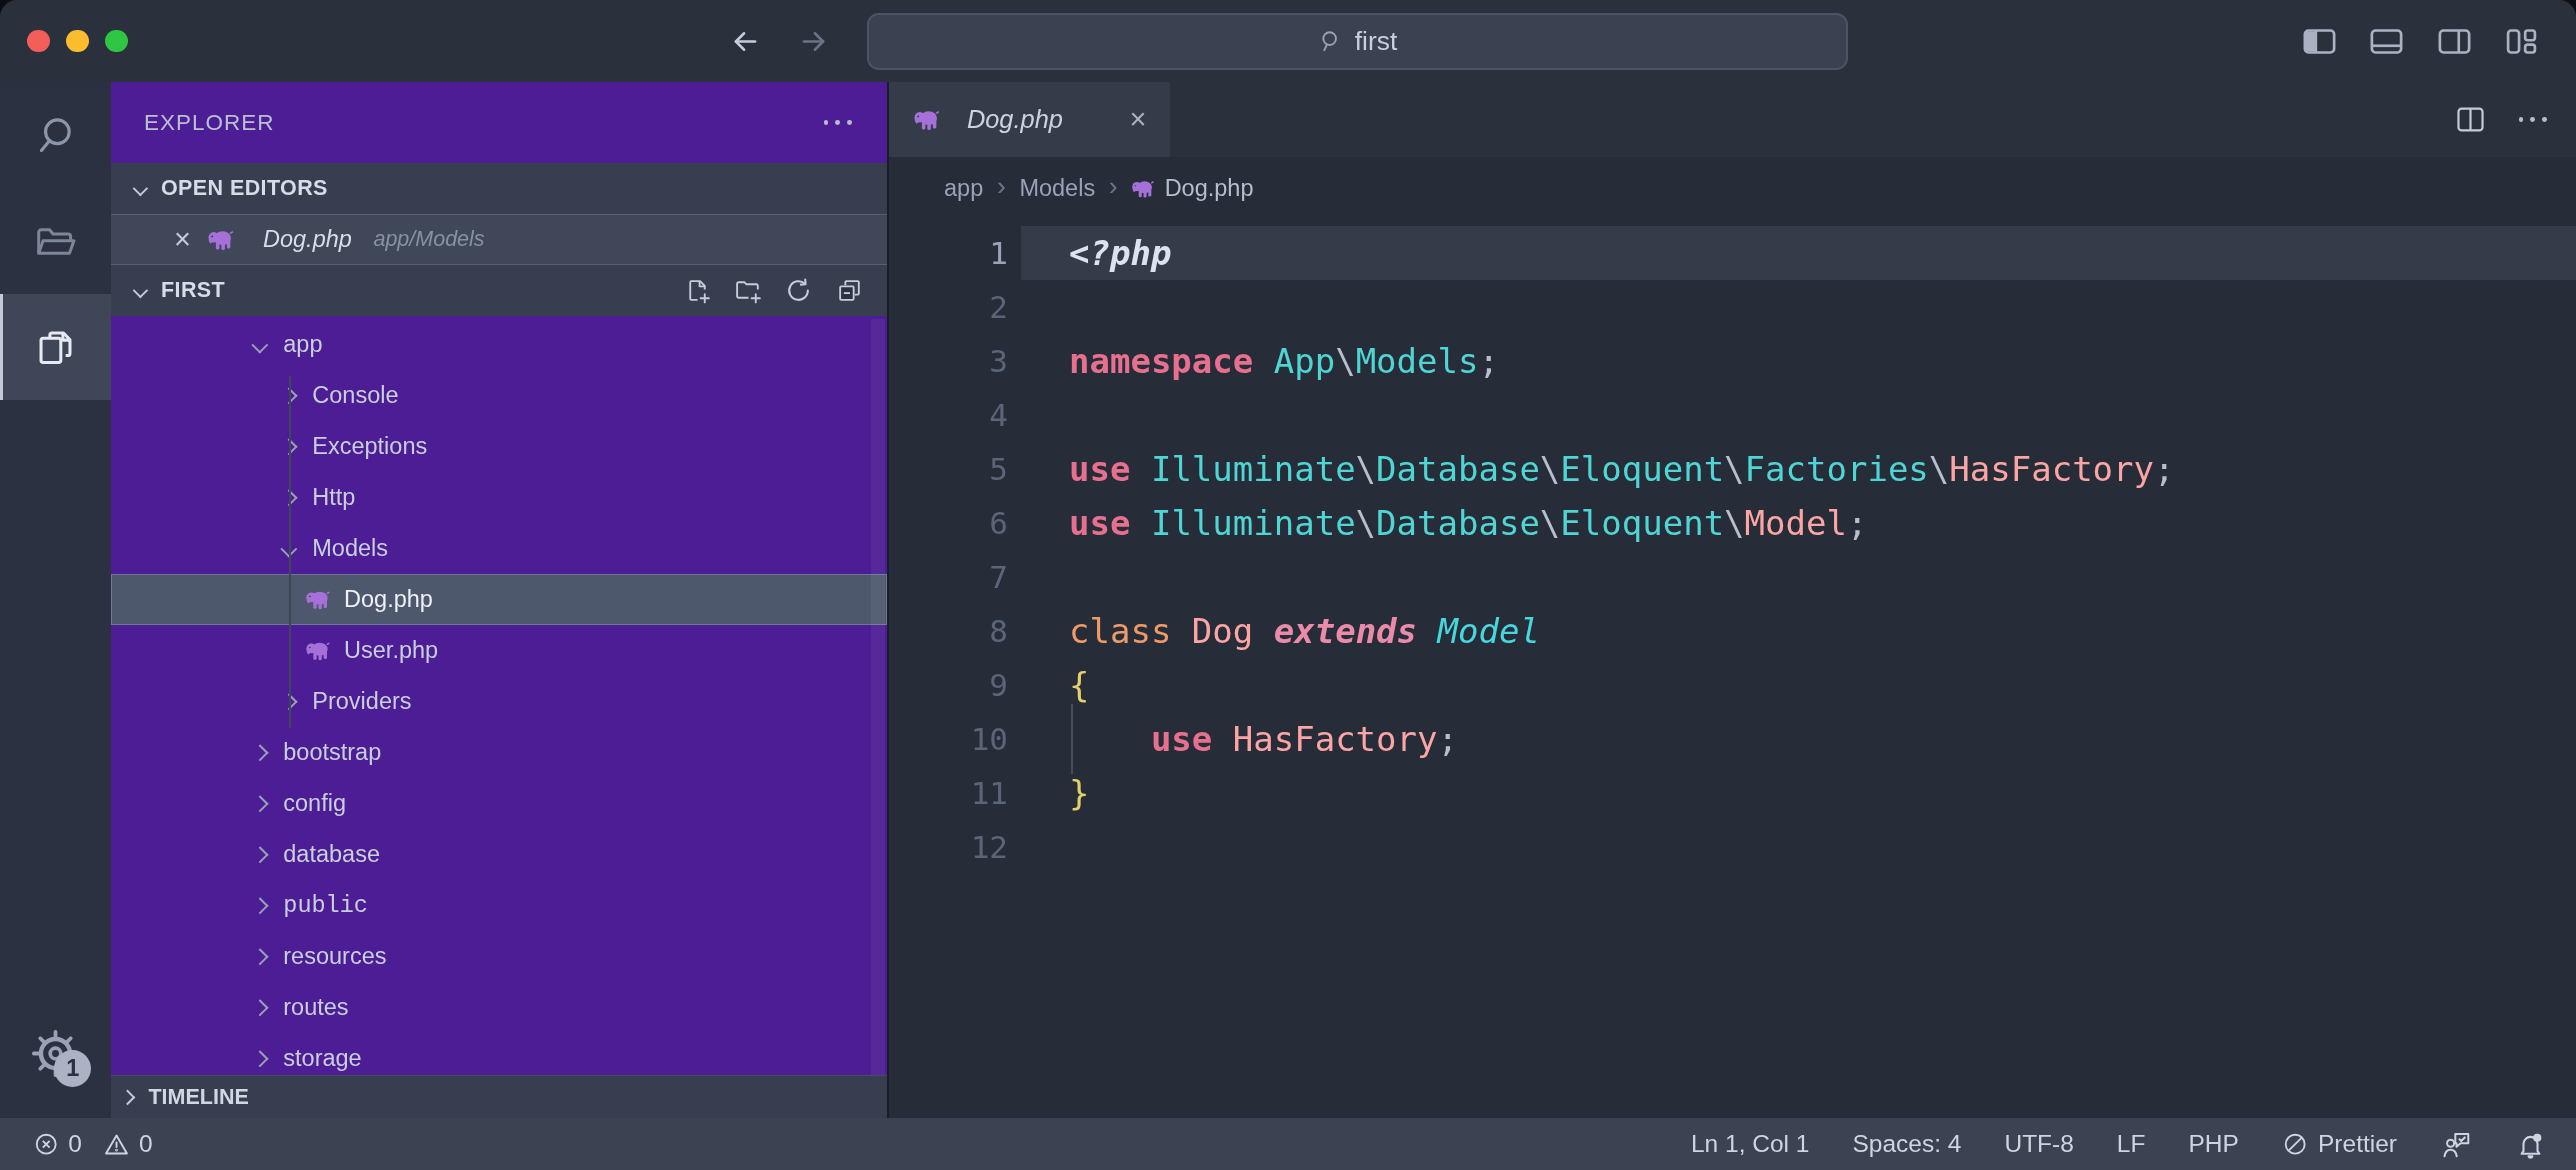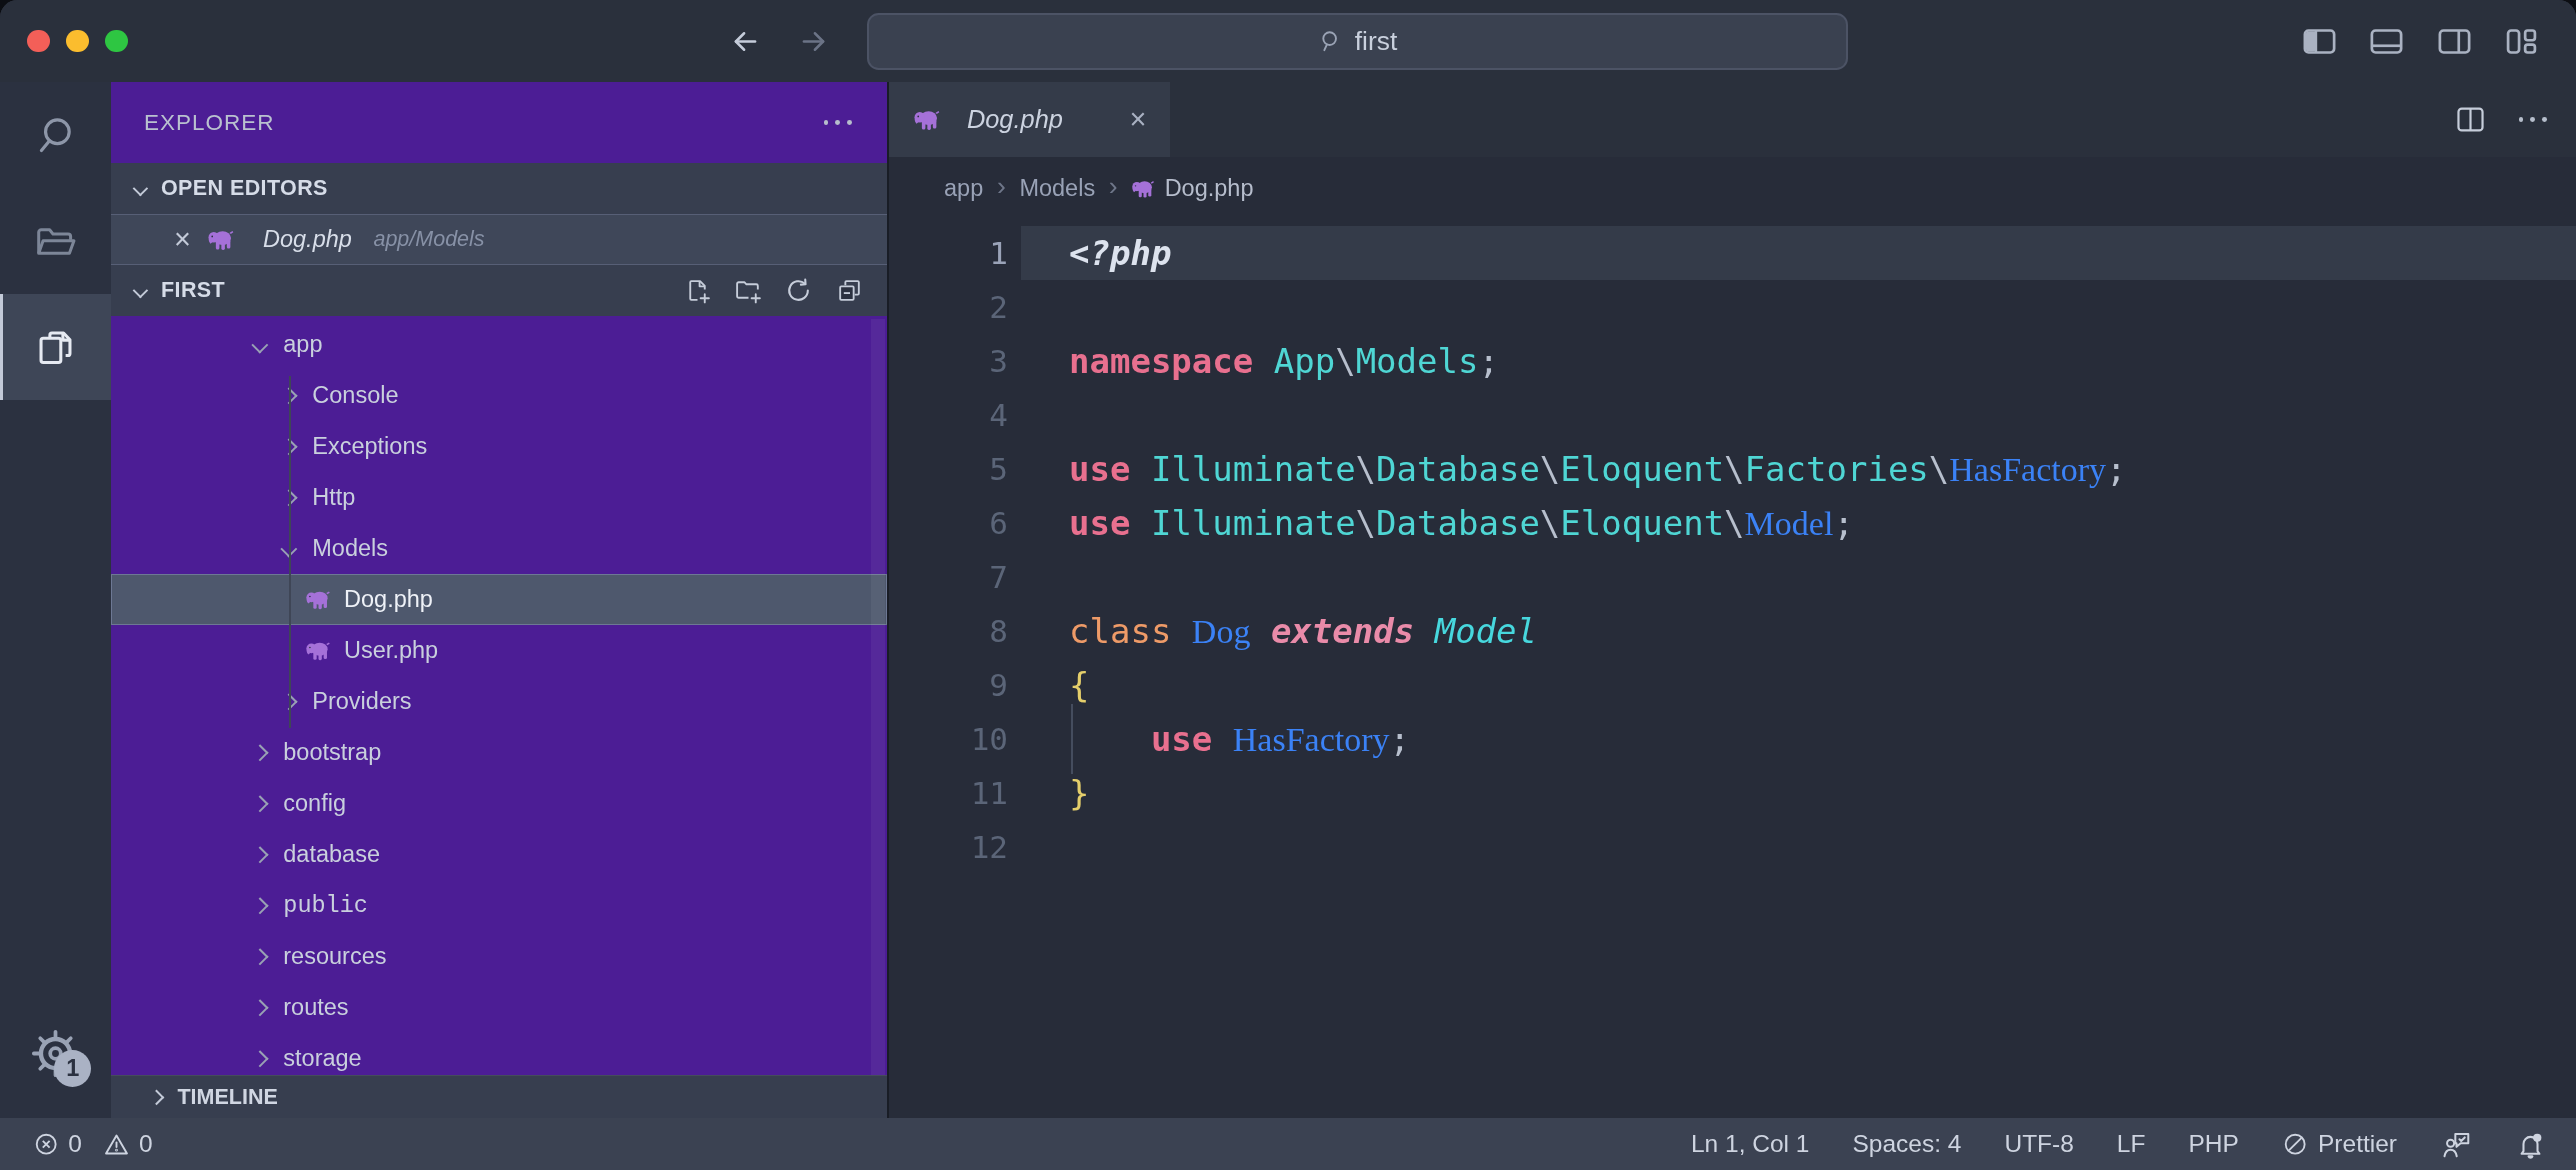--- a/index.html
+++ b/index.html
@@ -49,21 +49,21 @@
   .tree-row.selected{background:#4e586d;box-shadow:inset 0 0 0 1px #6d7894;color:#eef1f7;}
   .chev{width:11.7px;height:11.7px;border-right:2.4px solid #99a2b4;border-bottom:2.4px solid #99a2b4;display:inline-block;flex:none;}
   .chev.right{transform:rotate(-45deg);}
   .chev.down{transform:rotate(45deg);}
   .chev.hdr{border-color:#c3cad8;width:10.8px;height:10.8px;}
   .tree-chev{margin-right:17.6px;}
   .tree-icon{margin-right:13.7px;display:flex;}
   .indent-guide{position:absolute;left:178px;top:294px;height:352px;width:2px;background:#3f4656;}
   .sb-scroll{position:absolute;right:2px;top:237px;bottom:43px;width:13.7px;background:rgba(255,255,255,0.055);}
   .timeline-bar{position:absolute;left:0;right:0;bottom:0;height:43px;background:#373e4f;border-top:1px solid #454c5c;
-    display:flex;align-items:center;gap:15.7px;padding-left:40px;font-weight:700;font-size:21.5px;color:#d0d6e2;}
+    display:flex;align-items:center;gap:15.7px;padding-left:11px;font-weight:700;font-size:21.5px;color:#d0d6e2;}
   
   .editor{flex:1;display:flex;flex-direction:column;background:#272c39;min-width:0;}
   .tabbar{height:75px;background:#2a303c;display:flex;align-items:stretch;flex:none;}
   .tab{width:281px;background:#343b49;display:flex;align-items:center;gap:13.7px;padding:0 23.5px;flex:none;}
   .tab-label{font-size:25.4px;font-style:italic;color:#ccd3e0;}
   .tab-close{margin-left:auto;font-size:29px;color:#a9b1c2;line-height:1;}
   .editor-actions{margin-left:auto;display:flex;gap:31px;padding-right:29px;align-items:center;}
   .breadcrumbs{height:63px;display:flex;align-items:center;padding-left:55px;gap:13.7px;font-size:23.5px;color:#99a2b6;flex:none;}
   .bc-sep{font-size:26.4px;color:#6e7689;margin-top:-3.9px;}
   .bc-last{color:#b6bdcc;}
@@ -71,21 +71,21 @@
   .code-row{height:54px;display:flex;align-items:center;position:relative;}
   .gutter{flex:0 0 119px;text-align:right;color:#5b6578;font-size:31px;z-index:1;}
   .code-text{margin-left:61px;white-space:pre;z-index:1;}
   .code-row.current::before{content:"";position:absolute;left:132px;right:0;top:0;bottom:0;background:#343b49;}
   .code-row.current .gutter{color:#9aa3b8;}
   .code-row.guide::after{content:"";position:absolute;left:182px;top:-7.8px;bottom:-7.8px;width:2px;background:#454d5e;}
   .seg-pink{color:#e8708f;font-weight:bold;}
   .seg-pink-i{color:#e98ba9;font-style:italic;font-weight:bold;}
   .seg-cyan{color:#4fd6d4;}
   .seg-cyan-i{color:#47d8de;font-style:italic;}
-  .seg-blue{color:#3b82f6;font-family:Liberation Serif, serif;}
+  .seg-blue{color:#fca5a5;}
   .seg-orange{color:#ee9b68;}
   .seg-brace{color:#e5cf6b;}
   .seg-punct{color:#b7bfcd;}
   .seg-phptag{color:#dde3ee;font-weight:bold;font-style:italic;}
   .seg-plain{color:#c6cdda;}
   
   .statusbar{height:52px;background:#3b4252;display:flex;align-items:center;font-size:24.5px;color:#ced4e0;}
   .sb-left{display:flex;align-items:center;gap:9.8px;padding-left:33px;}
   .sb-group{display:flex;align-items:center;gap:8.8px;}
   .sb-right{margin-left:auto;display:flex;align-items:center;gap:43px;padding-right:31px;}

